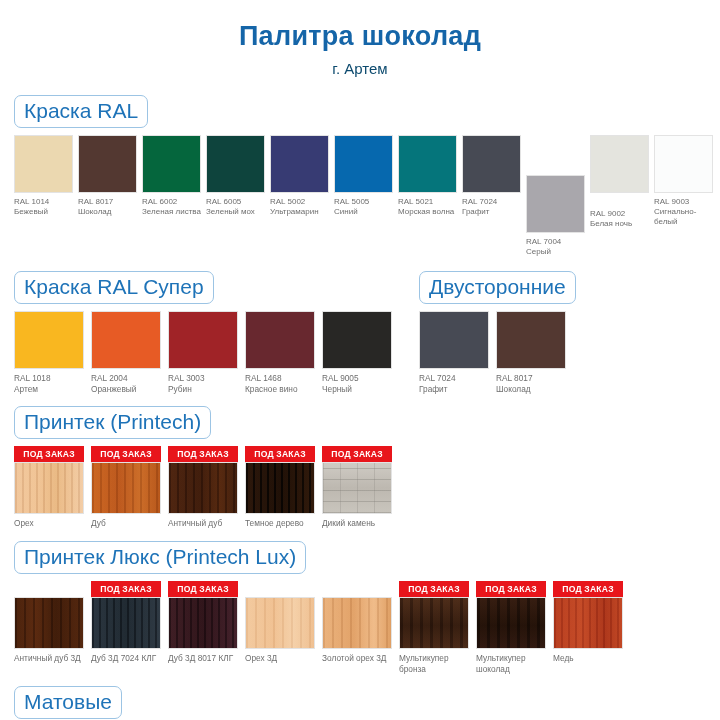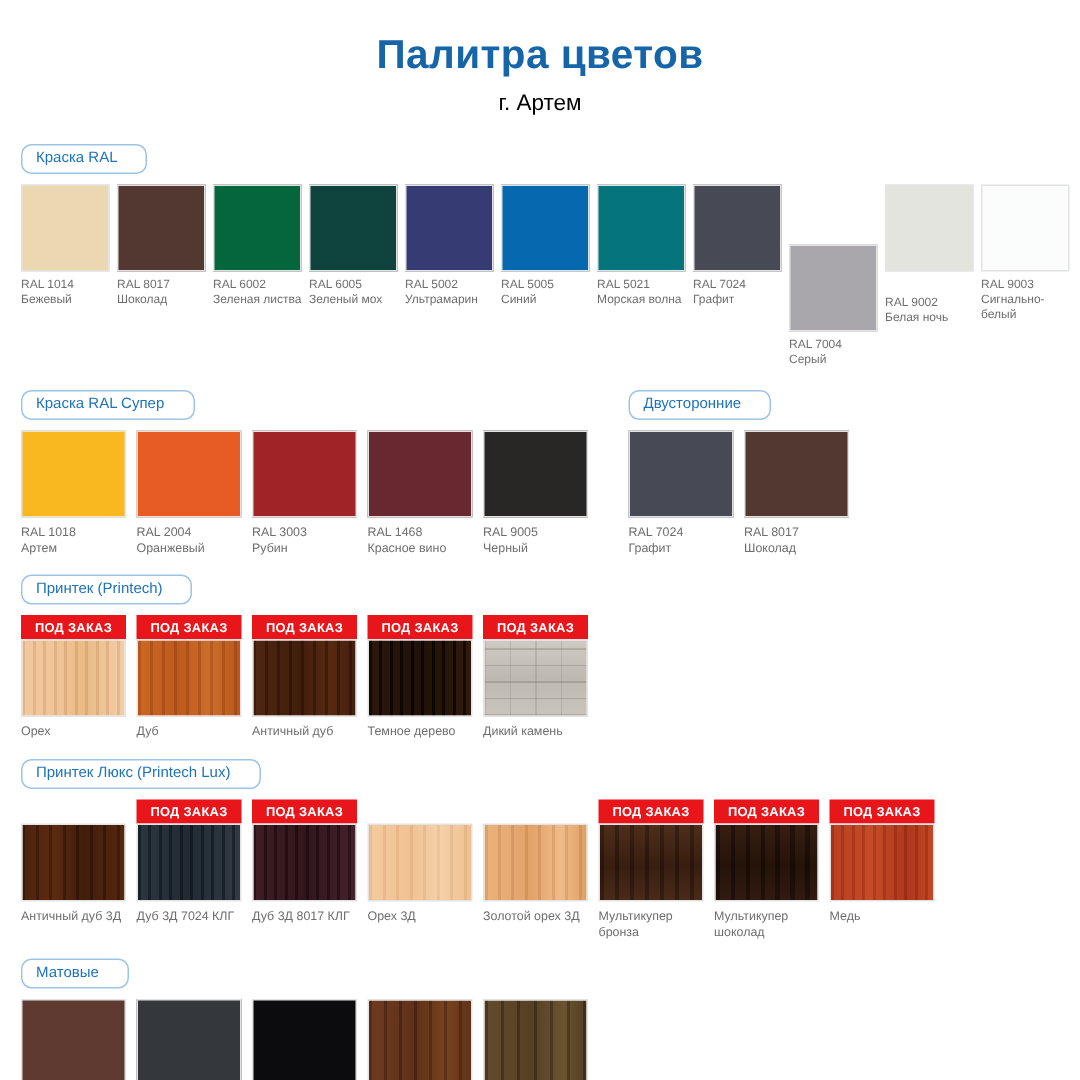--- a/index.html
+++ b/index.html
@@ -15,33 +15,33 @@
     text-align: center;
     color: #1565A8;
     font-size: 27px;
     font-weight: bold;
     letter-spacing: 0.3px;
     padding-top: 22px;
     line-height: 1.1;
   }
   .subtitle {
     text-align: center;
-    color: #000000;
+    color: #0c4a6e;
     font-size: 15px;
     padding-top: 8px;
   }
 
   .section { padding: 0 14px; }
   .section-head {
     display: inline-block;
     border: 1.4px solid #9CC4E4;
     border-radius: 7px;
     color: #1E73B8;
-    font-size: 10px;
-    padding: 3px 19px 4px 9px;
+    font-size: 21px;
+    padding: 3px 9px 4px 9px;
     background: #fff;
     white-space: nowrap;
   }
 
   .row { display: flex; align-items: flex-start; margin-top: 7px; }
   .cell { margin-right: 7px; position: relative; }
 
   .swatch {
     width: 70px; height: 52px;
     border: 0.6px solid #e3e3e3;
@@ -153,21 +153,21 @@
     background-image:
       repeating-linear-gradient(90deg, rgba(30,18,6,.30) 0 2px, rgba(140,105,55,.12) 2px 11px),
       linear-gradient(90deg,#5E472B,#4E3A21 45%,#66502F 78%,#4A3720);
   }
 </style>
 </head>
 <body>
 
 <div class="page">
 
-  <div class="title">Палитра цветов</div>
+  <div class="title">Палитра шоколад</div>
   <div class="subtitle">г. Артем</div>
 
   <div class="section" style="margin-top:18px;">
     <div class="section-head">Краска RAL</div>
     <div class="row" id="row-ral">
         <div class="cell" style="margin-right: 5px;">
           <div class="swatch tall" style="background: rgb(235, 216, 176); width: 59px;"></div>
           <div class="caption" style="width: 59px; font-size: 8px;">
             <div>RAL 1014</div>
             <div>Бежевый</div>

